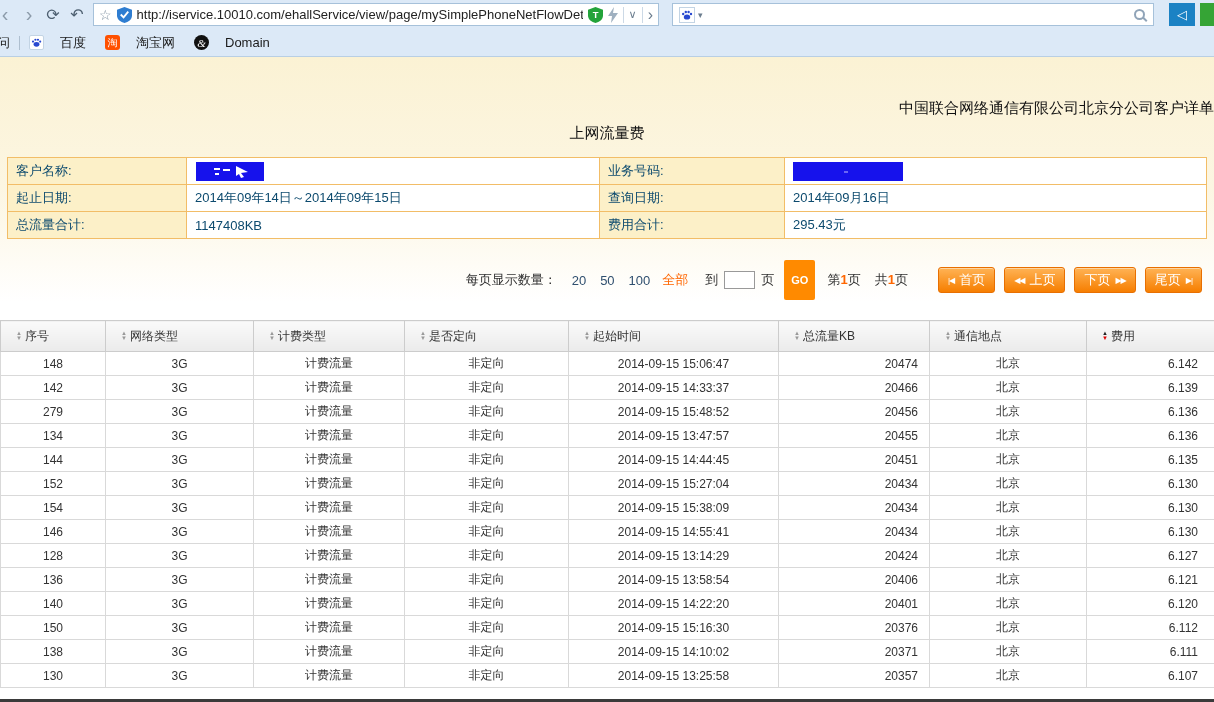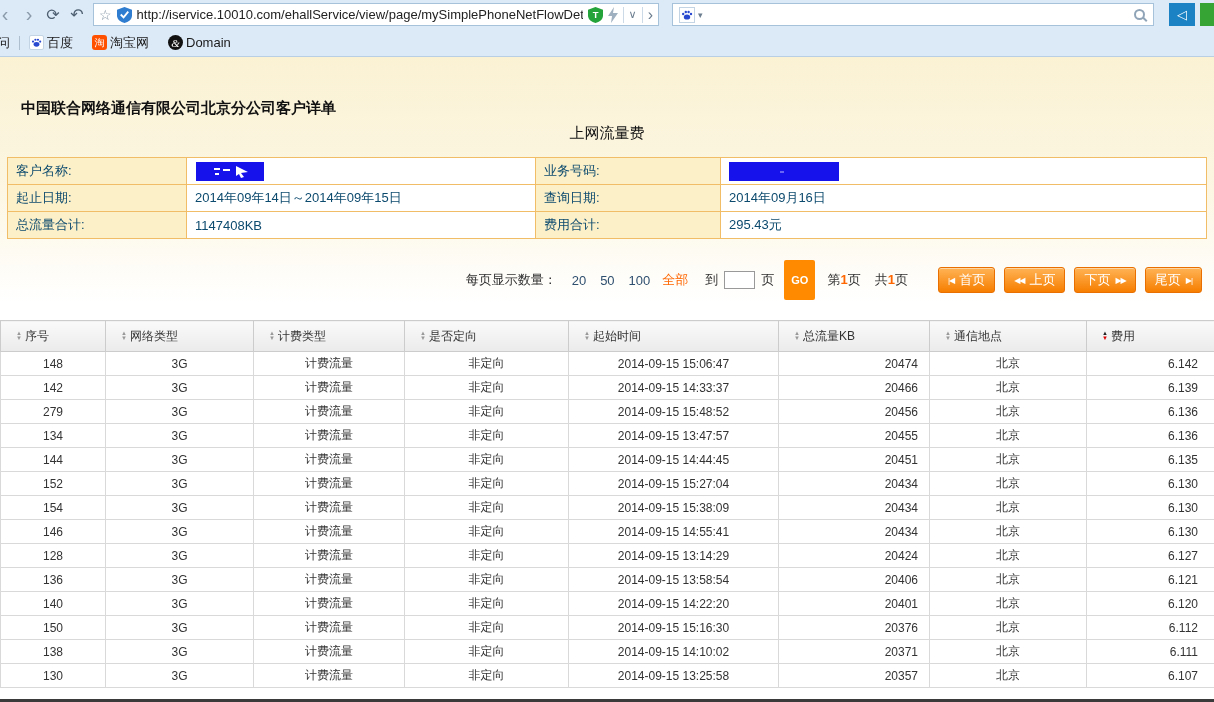--- a/index.html
+++ b/index.html
@@ -37,40 +37,40 @@
                       right:-3px; bottom:-4px; transform:rotate(-45deg); }
 
   .speaker-btn { width:26px; height:23px; background:#1b82c4; color:#fff; display:flex; align-items:center;
                  justify-content:center; font-size:13px; margin-left:15px; cursor:pointer; flex:0 0 auto; }
   .green-sliver { width:14px; height:23px; background:#35a435; margin-left:5px; margin-right:-6px; flex:0 0 auto; }
 
   .bookmarks { height:28px; display:flex; align-items:center; gap:0; border-bottom:1px solid #b9cfe4;
                font-size:13px; color:#1a1a1a; }
   .bm-overflow { margin-left:-3px; cursor:pointer; }
   .bm-sep { width:1px; height:14px; background:#aebfd0; margin:0 9px; }
-  .bm-item { display:flex; align-items:center; gap:3px; cursor:pointer; margin-right:19px; }
+  .bm-item { display:flex; align-items:center; gap:16px; cursor:pointer; margin-right:19px; }
   .bm-icon { width:15px; height:15px; border-radius:2px; display:flex; align-items:center;
              justify-content:center; flex:0 0 auto; }
   .bm-baidu { background:#fff; border:1px solid #c3d4e4; }
   .bm-taobao { background:#ff5000; color:#fff; font-size:10px; border-radius:3px; }
   .bm-domain { background:#111; color:#fff; font-size:11px; border-radius:8px;
                font-family:"Liberation Serif",serif; font-style:italic; }
 
   
   .content { height:645px; background:linear-gradient(to bottom,#fbf2d4 0px,#fcf6e2 130px,#ffffff 245px);
              overflow:hidden; position:relative; }
-  .page-title { text-align:left; font-size:15px; font-weight:bold; color:#111; padding-top:42px;padding-left:21px; }
+  .page-title { text-align:right; font-size:15px; font-weight:normal; color:#111; padding-top:42px;padding-left:21px; }
   .page-subtitle { text-align:center; font-size:15px; font-weight:normal; color:#111; margin-top:6px; }
 
   table.info { border-collapse:collapse; width:1200px; margin:14px auto 0; font-size:13px; color:#0c4a6e; }
   table.info td { border:1px solid #f2bd67; height:27px; padding-left:8px; }
   td.ilabel { background:#fcf0c8; width:179px; }
   td.ilabel.r { width:185px; }
   td.ivalue { background:#fff; }
-  td.ivalue.l { width:349px; }
+  td.ivalue.l { width:413px; }
   .redact { background:#1612ec; height:19px; display:inline-flex; align-items:center; justify-content:center;
             vertical-align:middle; }
   .redact.customer { width:68px; margin-left:1px; }
   .redact.service { width:110px; }
   .redact svg { display:block; }
 
   .pager { margin-top:21px; display:flex; align-items:center; justify-content:flex-end;
            padding-right:12px; font-size:13px; color:#333; }
   .pager .lbl { margin-right:8px; }
   .size-link { color:#2f4f6f; margin:1px 7px; cursor:pointer; text-decoration:none; }

